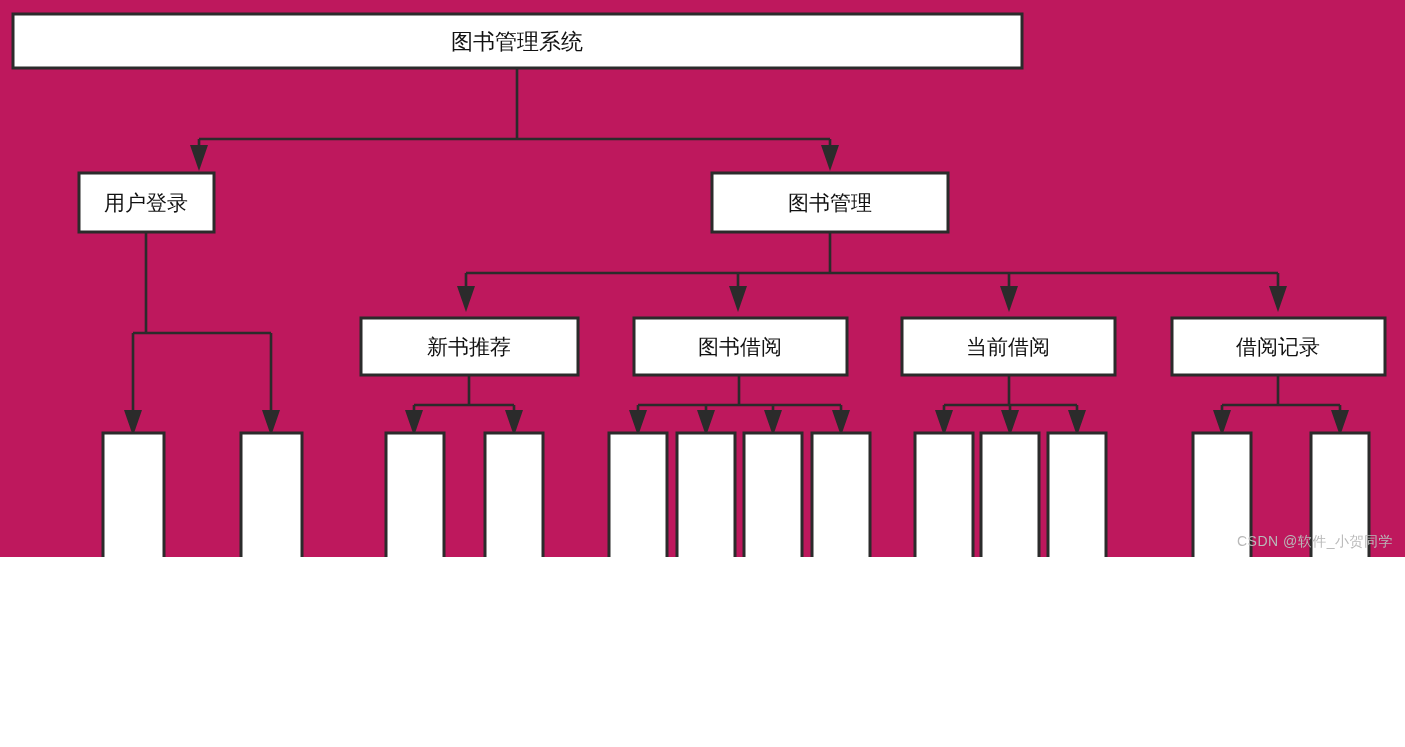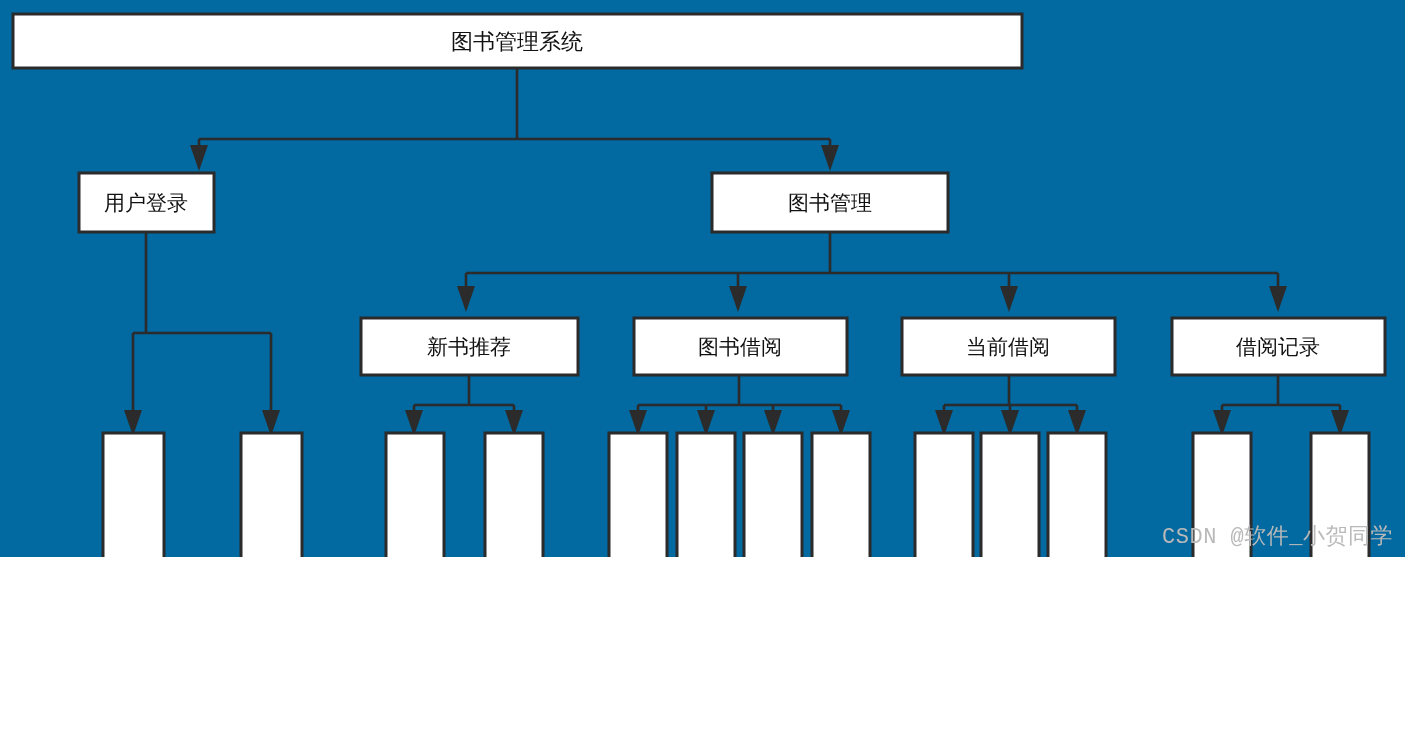--- a/index.html
+++ b/index.html
@@ -7,21 +7,21 @@
     padding: 0;
     background: #ffffff;
   }
   body {
     font-family: "Liberation Sans", "DejaVu Sans", sans-serif;
   }
   #canvas {
     position: relative;
     width: 1405px;
     height: 557px;
-    background: #0369a1;
+    background: #be185d;
     overflow: hidden;
   }
   svg.diagram {
     position: absolute;
     left: 0;
     top: 0;
     width: 1405px;
     height: 747px;
   }
   .node-box {
@@ -65,22 +65,22 @@
     color: #111111;
     text-align: center;
     white-space: nowrap;
     user-select: none;
     pointer-events: none;
   }
   .watermark {
     position: absolute;
     right: 12px;
     bottom: 6px;
-    font-family: Liberation Mono, monospace;
-    font-size: 22px;
+    font-family: Liberation Sans, sans-serif;
+    font-size: 14px;
     color: #b9b9b9;
     letter-spacing: 0.5px;
     user-select: none;
   }
 </style>
 </head>
 <body>
 
 <div id="canvas">
 

